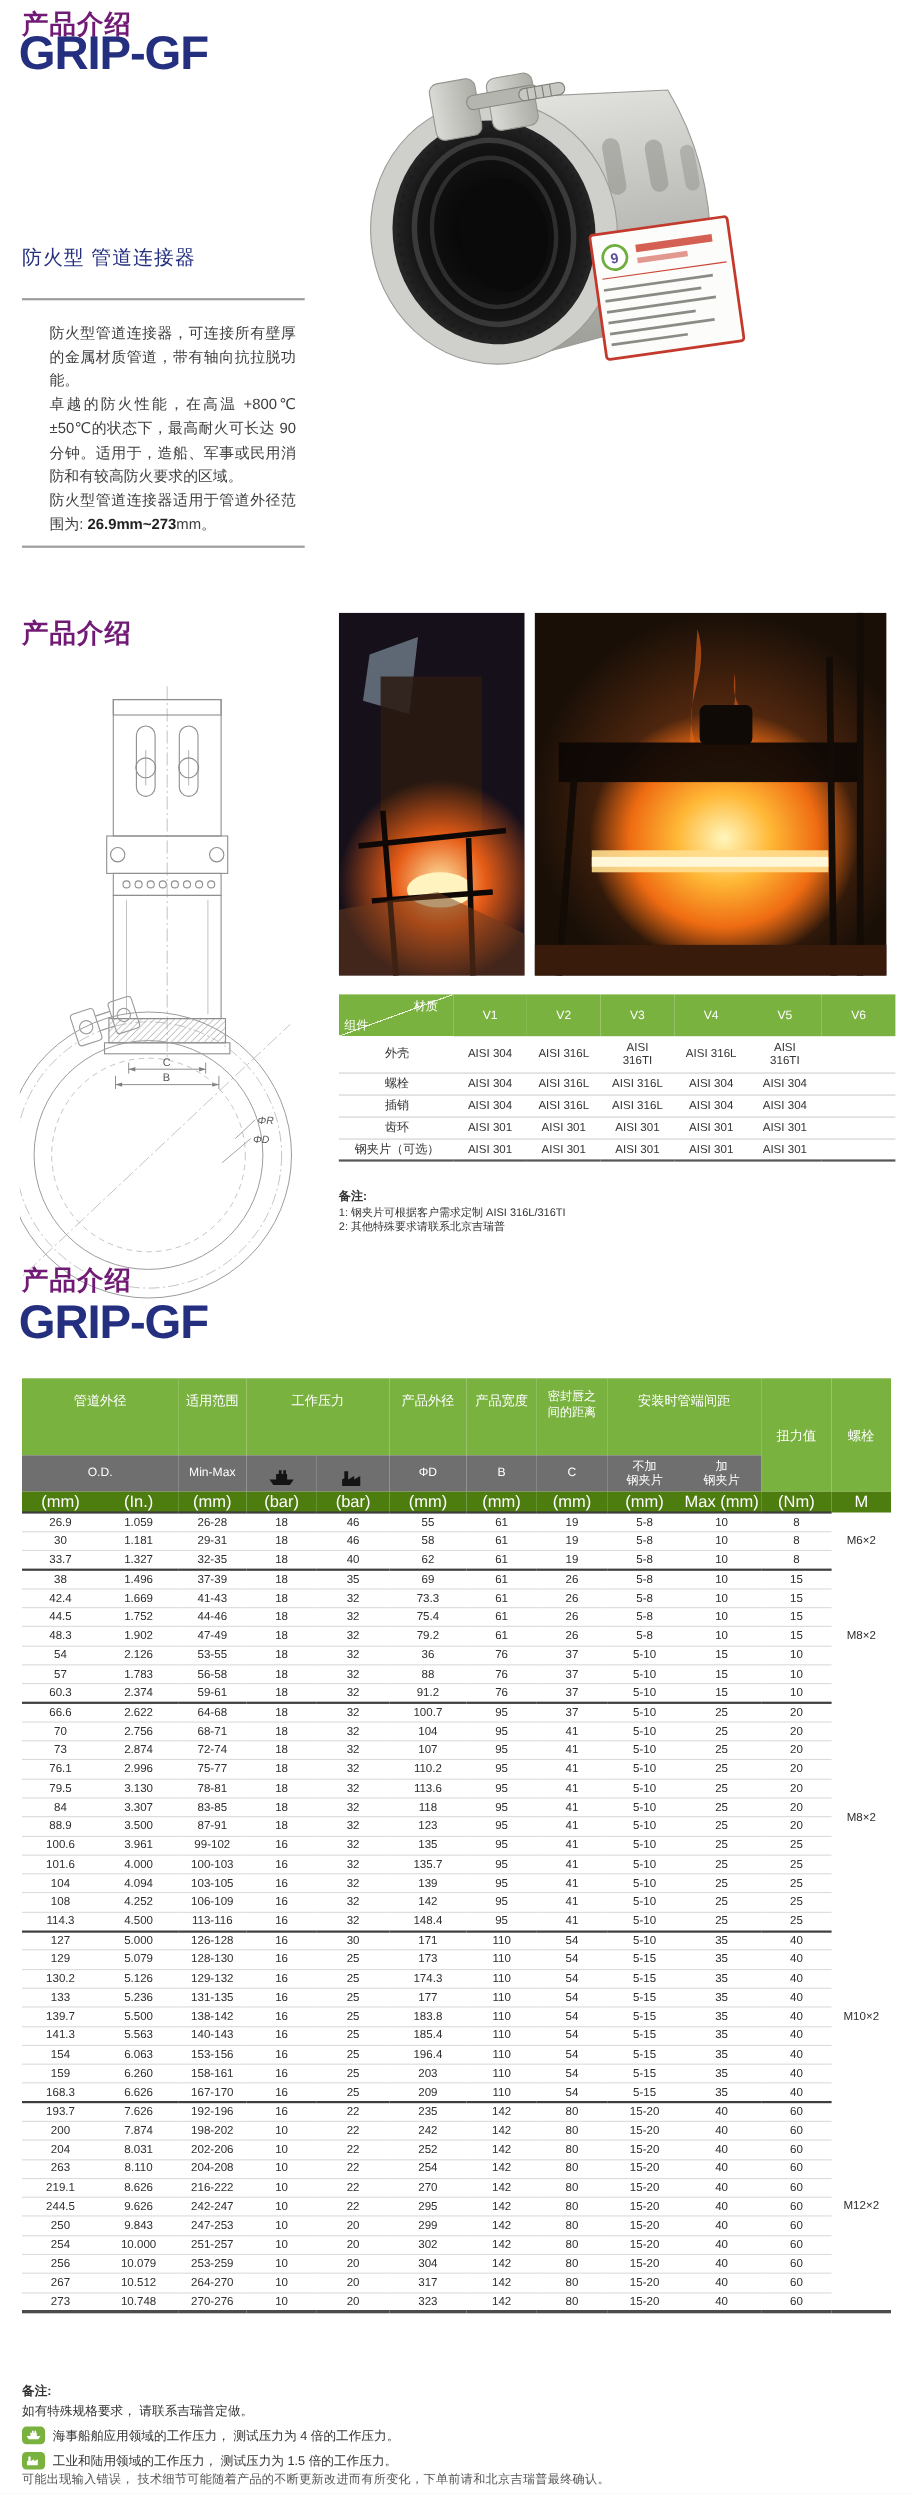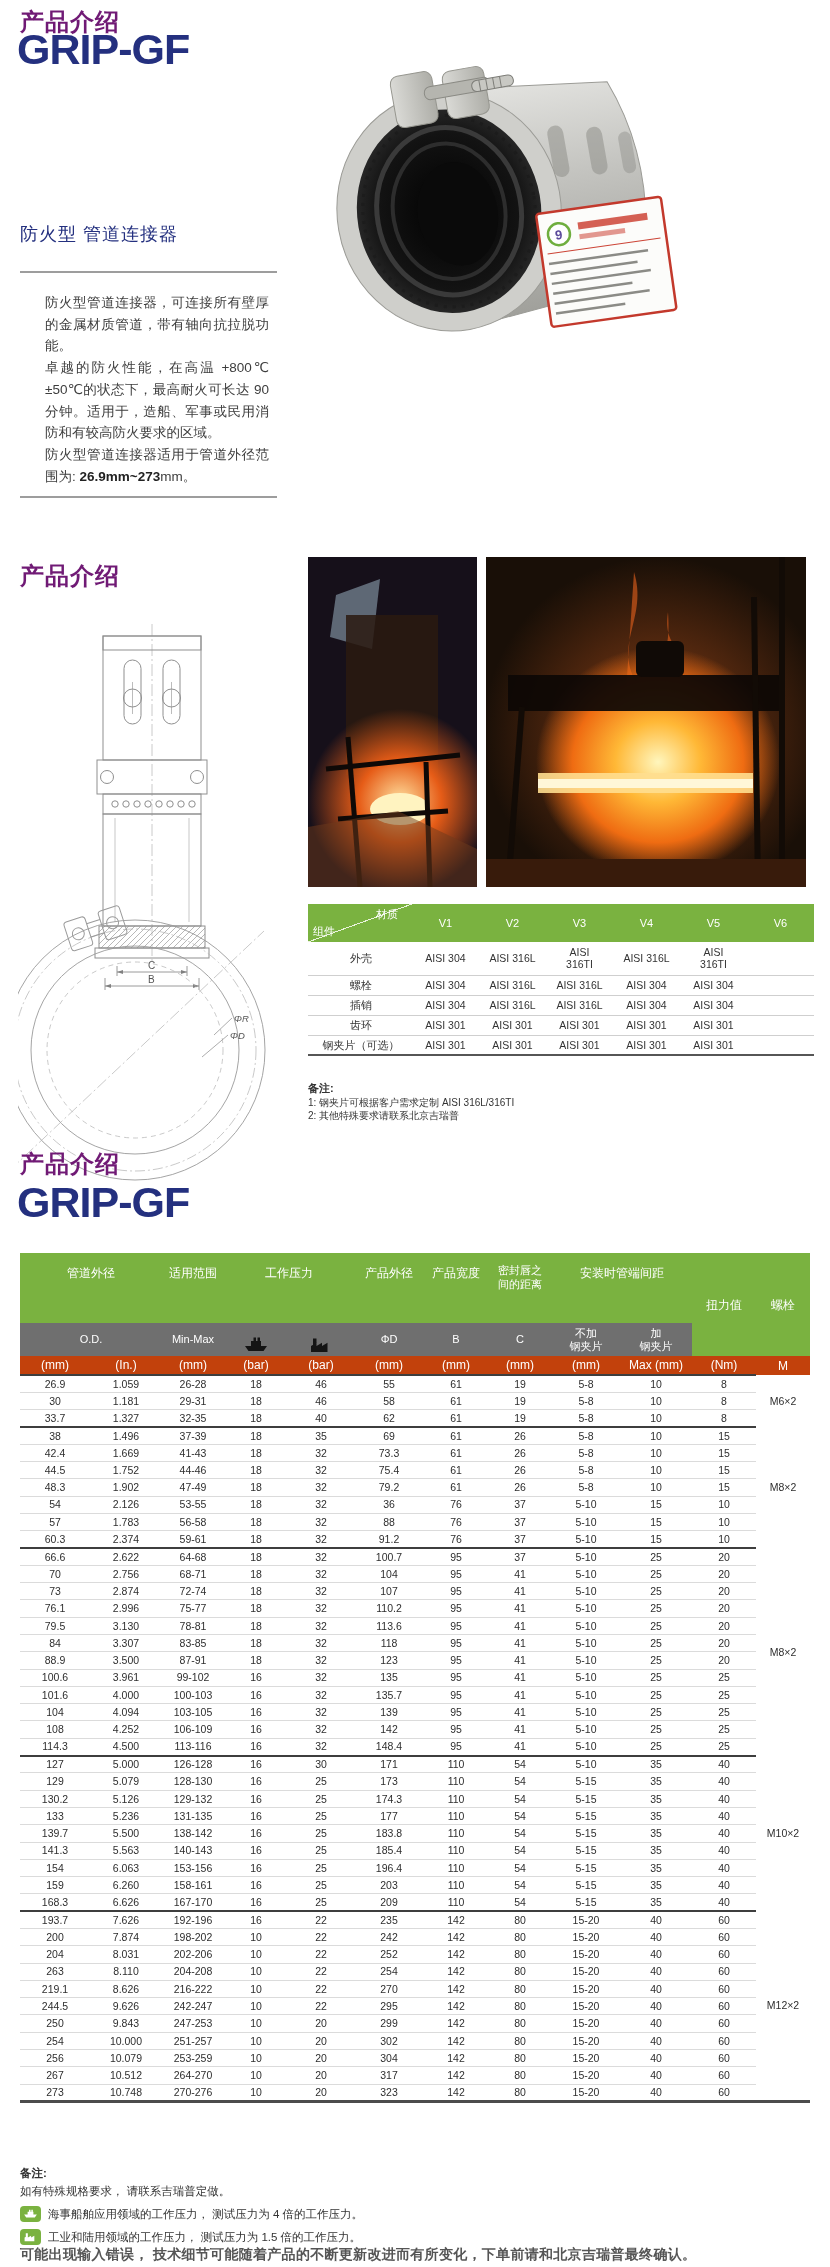--- a/index.html
+++ b/index.html
@@ -31,34 +31,34 @@
   .mnotes .nt{font-weight:bold;font-size:11px;margin-bottom:1px;}
 
   
   .spec{width:790px;border-bottom:3px solid #4c4c4c;}
   .spec th{padding:0;font-weight:normal;}
   .spec tr.h1 th{background:#7ab240;color:#fff;font-size:12px;height:70px;
                  vertical-align:top;padding-top:13px;white-space:pre-line;line-height:14px;}
   .spec tr.h1 th.vmid{vertical-align:middle;padding-top:0;}
   .spec tr.h2 th{background:#6f6f6f;color:#fff;font-size:11px;height:33px;
                  vertical-align:middle;white-space:pre-line;line-height:12.5px;}
-  .spec tr.hu td{background:#c2410c;color:#fff;font-size:12px;height:19px;text-align:center;padding:0;}
+  .spec tr.hu td{background:#4d7c0f;color:#fff;font-size:15px;height:19px;text-align:center;padding:0;}
   .spec tbody td{font-size:10.5px;color:#2e2e2e;text-align:center;height:17.3px;padding:0;
                  border-top:1px solid #dbdbdb;line-height:1;}
   .spec tbody tr:first-child td:not(.bolt){border-top:2px solid #3e3e3e;}
   .spec tbody tr.gstart td:not(.bolt){border-top:2px solid #3e3e3e;}
   .spec tbody td.bolt{border:none;font-size:10.5px;}
 
   
   .bnotes{font-size:11.5px;color:#333;}
   .bnotes .nt{font-weight:bold;margin-bottom:3px;}
   .nrow{display:flex;align-items:center;margin-top:7px;}
   .nicon{width:21px;height:16px;background:#7ab240;border-radius:4px;margin-right:7px;
          display:inline-flex;align-items:center;justify-content:center;flex:0 0 21px;}
-  .footer{font-size:14px;color:#555;letter-spacing:0.3px;font-weight:bold;}
+  .footer{font-size:11px;color:#555;letter-spacing:0.3px;}
 </style>
 </head>
 <body>
 
 <div class="page">
 
   <div class="abs kicker" style="left:20px;top:6px;">产品介绍</div>
   <div class="abs brand" style="left:17px;top:28px;">GRIP-GF</div>
 
   <div class="abs" style="left:295px;top:45px;">

